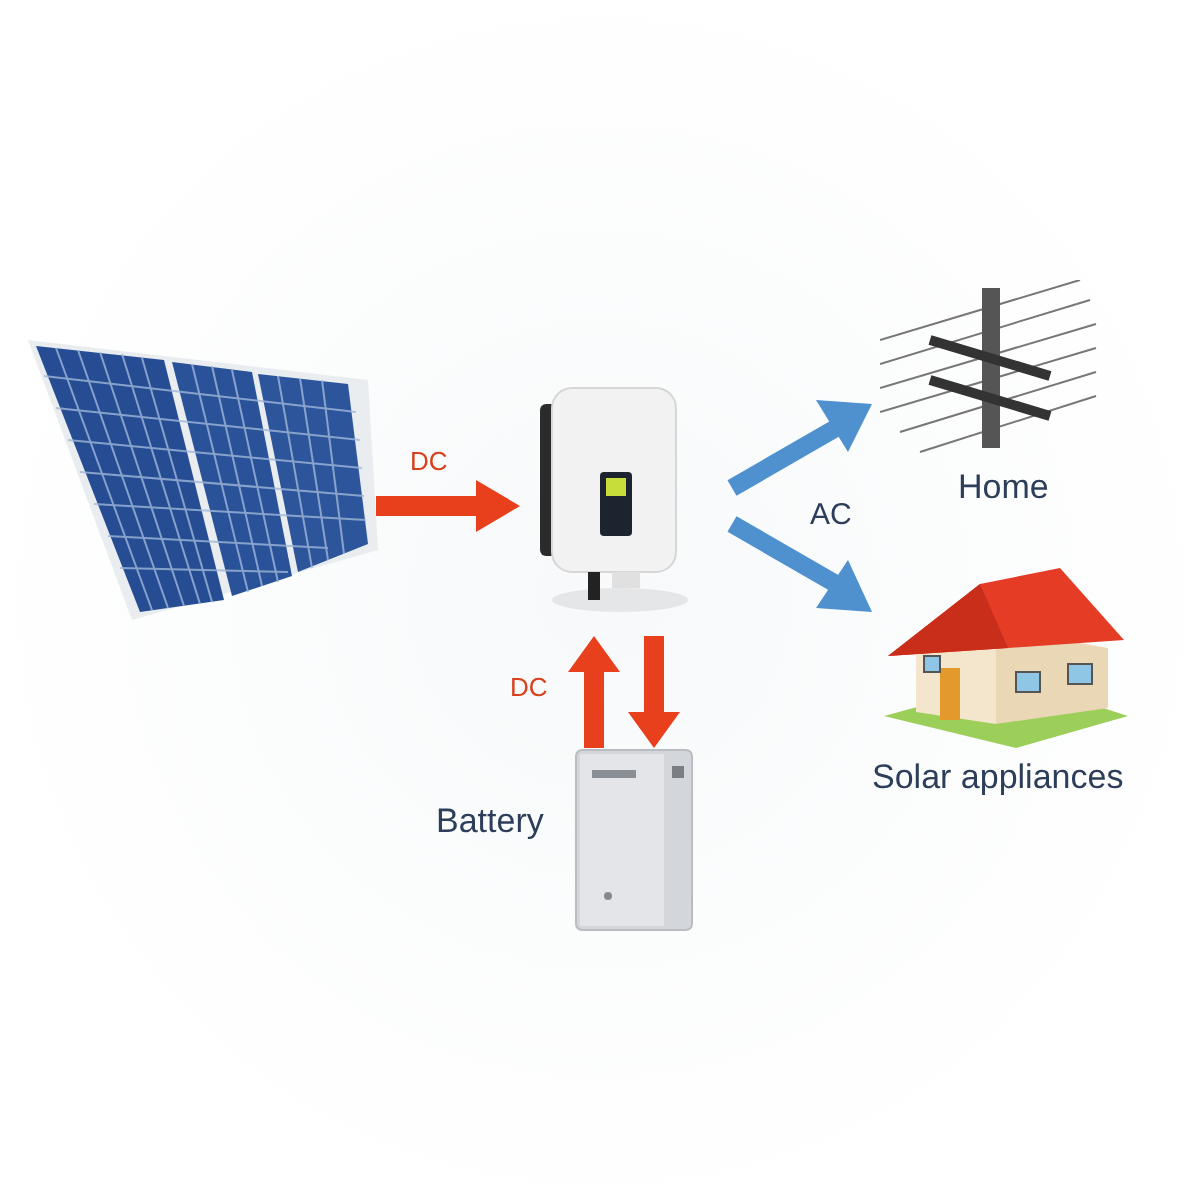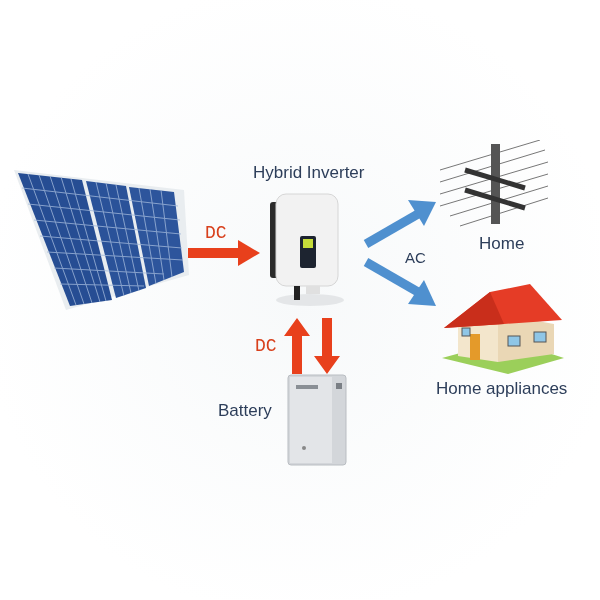--- a/index.html
+++ b/index.html
@@ -1,21 +1,21 @@
 <!DOCTYPE html>
 <html><head>
 <meta charset="utf-8">
 <style>
   html, body { margin:0; padding:0; }
   body { width:600px; height:600px; background:#ffffff; position:relative; overflow:hidden;
          font-family:"Liberation Sans", sans-serif; }
   .stage { position:absolute; left:0; top:0; width:600px; height:600px;
            background: radial-gradient(ellipse at 50% 50%, #f7f9fa 0%, #ffffff 75%); }
   .label { position:absolute; color:#2d3e5a; font-size:17px; white-space:nowrap; }
-  .dc { position:absolute; color:#d8401c; font-size:18px; font-weight:normal;font-family:Liberation Mono, monospace; }
+  .dc { position:absolute; color:#d8401c; font-size:13px; font-weight:normal; }
   .ac { position:absolute; color:#2d3e5a; font-size:15px;text-align:right; }
   svg { position:absolute; }
 </style>
 </head>
 <body>
 
 <div class="stage">
 
   <svg width="200" height="160" style="left:4px;top:160px" viewBox="0 0 200 160">
     <polygon points="10,10 180,30 185,115 62,150" fill="#e9edf0"></polygon>
@@ -43,21 +43,20 @@
       <line x1="56" y1="124" x2="140" y2="126"></line>
     </g>
   </svg>
 
   <svg width="80" height="30" style="left:188px;top:238px" viewBox="0 0 80 30">
     <rect x="0" y="10" width="52" height="10" fill="#e8401c"></rect>
     <polygon points="50,2 72,15 50,28" fill="#e8401c"></polygon>
   </svg>
   <div class="dc" style="left:205px;top:223px;">DC</div>
 
-  <div class="label" style="left:253px;top:163px;">Hybrid Inverter</div>
   <svg width="80" height="120" style="left:268px;top:190px" viewBox="0 0 80 120">
     <ellipse cx="42" cy="110" rx="34" ry="6" fill="#e4e6e8"></ellipse>
     <rect x="2" y="12" width="10" height="76" rx="3" fill="#2b2b2b"></rect>
     <rect x="8" y="4" width="62" height="92" rx="10" fill="#f2f2f2" stroke="#d6d6d6"></rect>
     <rect x="32" y="46" width="16" height="32" rx="2" fill="#1d2430"></rect>
     <rect x="35" y="49" width="10" height="9" fill="#c6dd3a"></rect>
     <rect x="26" y="96" width="6" height="14" fill="#222"></rect>
     <rect x="38" y="96" width="14" height="8" fill="#e0e0e0"></rect>
   </svg>
 
@@ -107,15 +106,15 @@
     <polygon points="4,78 70,60 126,78 70,94" fill="#9bcf5a"></polygon>
     <polygon points="20,44 60,34 60,82 20,76" fill="#f3e6cc"></polygon>
     <polygon points="60,34 116,44 116,74 60,82" fill="#ead7b5"></polygon>
     <polygon points="6,48 52,12 92,4 124,40 66,44" fill="#e53c26"></polygon>
     <polygon points="6,48 52,12 66,44" fill="#c92e1b"></polygon>
     <rect x="32" y="54" width="10" height="26" fill="#e49a2a"></rect>
     <rect x="24" y="48" width="8" height="8" fill="#8fc6e6" stroke="#555"></rect>
     <rect x="70" y="56" width="12" height="10" fill="#8fc6e6" stroke="#555"></rect>
     <rect x="96" y="52" width="12" height="10" fill="#8fc6e6" stroke="#555"></rect>
   </svg>
-  <div class="label" style="left:436px;top:379px;">Home appliances</div>
+  <div class="label" style="left:436px;top:379px;">Solar appliances</div>
 
 </div>
 
 </body></html>

